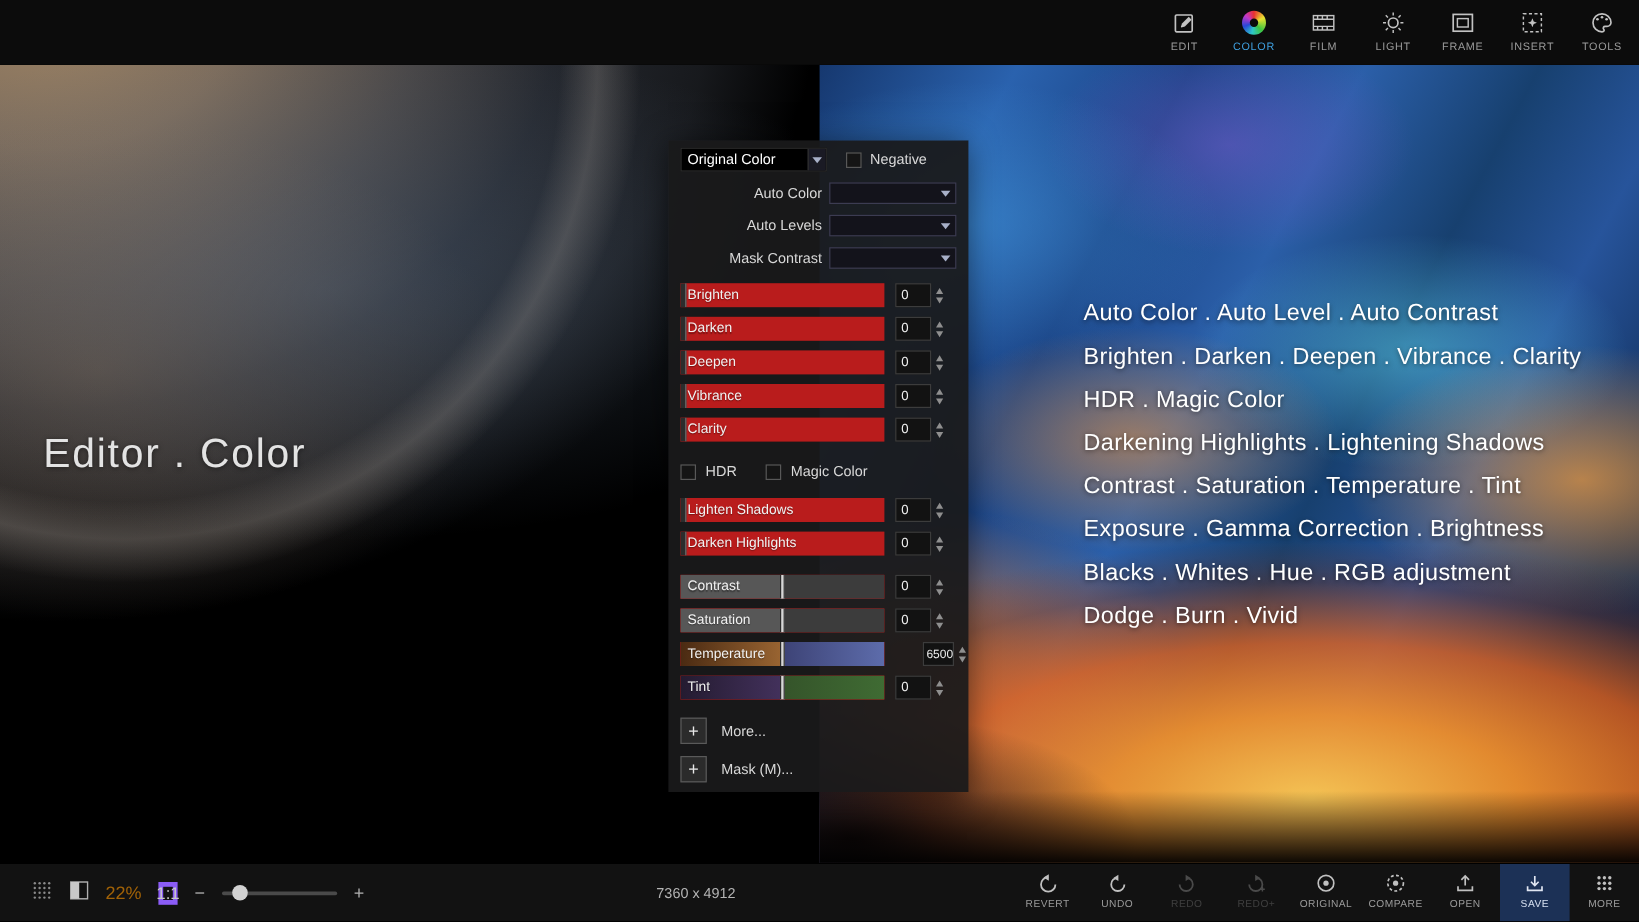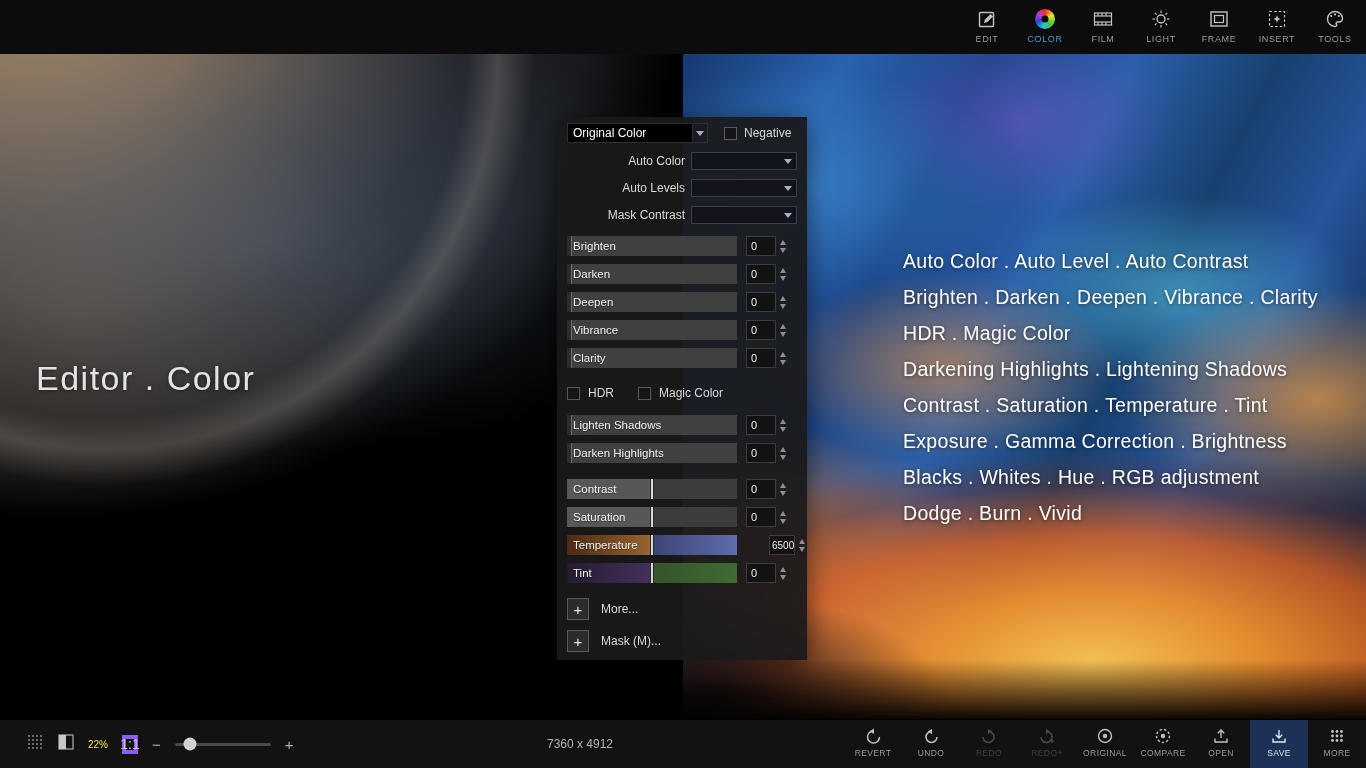--- a/index.html
+++ b/index.html
@@ -47,42 +47,42 @@
   .headline { position:absolute; left:36px; top:305px; z-index:2; font-size:34px; color:#e3e3e3;
               letter-spacing:1.5px; font-weight:400; text-shadow:0 1px 4px rgba(0,0,0,.5); }
   .features { position:absolute; left:903px; top:189px; z-index:2; font-size:19.5px; line-height:36px;
               color:#fff; letter-spacing:.3px; text-shadow:0 1px 4px rgba(0,0,0,.55); }
 
   
   .panel { position:absolute; left:557px; top:63px; width:250px; height:543px; z-index:10;
            background:rgba(26,26,27,.94); box-shadow:0 4px 24px rgba(0,0,0,.55);
            padding:6px 10px 8px; color:#d8d8d8; font-size:12px; }
   .prow { display:flex; align-items:center; height:20px; }
-  .preset { width:141px; height:20px; background:#000; border:1px solid #2e2e2e;
+  .preset { width:122px; height:20px; background:#000; border:1px solid #2e2e2e;
             display:flex; align-items:center; cursor:pointer; }
   .preset-text { flex:1; padding-left:5px; font-size:12px; color:#fff; white-space:nowrap; }
   .preset-arrow { width:15px; height:100%; display:flex; align-items:center; justify-content:center;
                   border-left:1px solid #2e2e2e; background:#1a1a24; }
   .tri { width:0; height:0; border-left:4px solid transparent; border-right:4px solid transparent;
          border-top:5px solid #a8b0c8; }
   .cb { width:13px; height:13px; background:#151515; border:1px solid #585858; flex:none; cursor:pointer; }
   .prow .cb { margin-left:16px; }
   .neg-label { margin-left:7px;text-align:center; }
 
   .arow { display:flex; align-items:center; margin-top:9px; height:18px; }
   .arow-label { width:118px; text-align:right; margin-right:6px; }
   .aselect { flex:1; height:18px; background:#13131b; border:1px solid #3c3c52;
              display:flex; align-items:center; justify-content:flex-end; cursor:pointer; }
   .aselect .tri { margin-right:4px; }
 
   .srow { display:flex; align-items:center; margin-top:8px; height:20px; }
   .srow.mt12 { margin-top:12px; }
   .srow.mt15 { margin-top:15px; }
   .srow.mt16 { margin-top:16px; }
-  .sbar { position:relative; width:170px; height:20px; background:#404040; flex:none; cursor:pointer; overflow:hidden;text-decoration:underline; }
+  .sbar { position:relative; width:170px; height:20px; background:#b91c1c; flex:none; cursor:pointer; overflow:hidden;text-decoration:underline; }
   .sbar-label { position:absolute; left:6px; top:50%; transform:translateY(-50%); font-size:11.5px;
                 color:#f2f2f2; white-space:nowrap; text-shadow:0 1px 1px rgba(0,0,0,.4); z-index:2; }
   .notch { position:absolute; left:0; top:0; width:5px; height:100%; background:#2c2c2c; border-right:1px solid #6e6e6e; }
   .half { position:absolute; top:0; height:100%; width:50%; }
   .half.l { left:0; background:#575757; }
   .half.r { left:50%; background:#3c3c3c; }
   .sbar.temp .half.l { background:linear-gradient(90deg,#4a2a12,#9a6532); }
   .sbar.temp .half.r { background:linear-gradient(90deg,#3d4376,#5d6cab); }
   .sbar.tint .half.l { background:linear-gradient(90deg,#241b30,#43315c); }
   .sbar.tint .half.r { background:linear-gradient(90deg,#35542a,#3f6b33); }
@@ -103,21 +103,21 @@
 
   .mrow { display:flex; align-items:center; margin-top:15px; height:22px; }
   .mrow.mask { margin-top:10px; }
   .plusbtn { width:22px; height:22px; background:#2b2b2b; border:1px solid #5a5a5a; color:#e8e8e8;
              font-size:15px; display:flex; align-items:center; justify-content:center; cursor:pointer; }
   .mrow .lab { margin-left:12px; }
 
   
   .bottombar { position:absolute; left:0; bottom:0; width:100%; height:48px; background:#121212; z-index:30; }
   .bb-left { position:absolute; left:26px; top:0; height:48px; display:flex; align-items:center; gap:14px; }
-  .zoom-pct { font-size:10px; color:#fde047; cursor:pointer;text-align:right; }
+  .zoom-pct { font-size:15px; color:#a16207; cursor:pointer;text-align:right; }
   .one2one { width:16px; height:19px; border:4px solid #8b5cf6; color:#c8c8c8; font-size:14px;
              display:flex; align-items:center; justify-content:center; cursor:pointer; }
   .zglyph { color:#b0b0b0; font-size:15px; cursor:pointer; }
   .ztrack { position:relative; width:96px; height:3px; background:#4a4a4a; border-radius:2px; cursor:pointer; }
   .zhandle { position:absolute; left:16%; top:50%; transform:translate(-50%,-50%); width:13px; height:13px;
              border-radius:50%; background:#d2d2d2; cursor:pointer; }
   .bb-dims { position:absolute; left:500px; top:0; width:160px; height:48px; display:flex;
              align-items:center; justify-content:center; font-size:12px; color:#b4b4b4; }
   .bb-actions { position:absolute; right:0; top:0; height:48px; display:flex; }
   .ba-item { width:58px; height:48px; display:flex; flex-direction:column; align-items:center;

